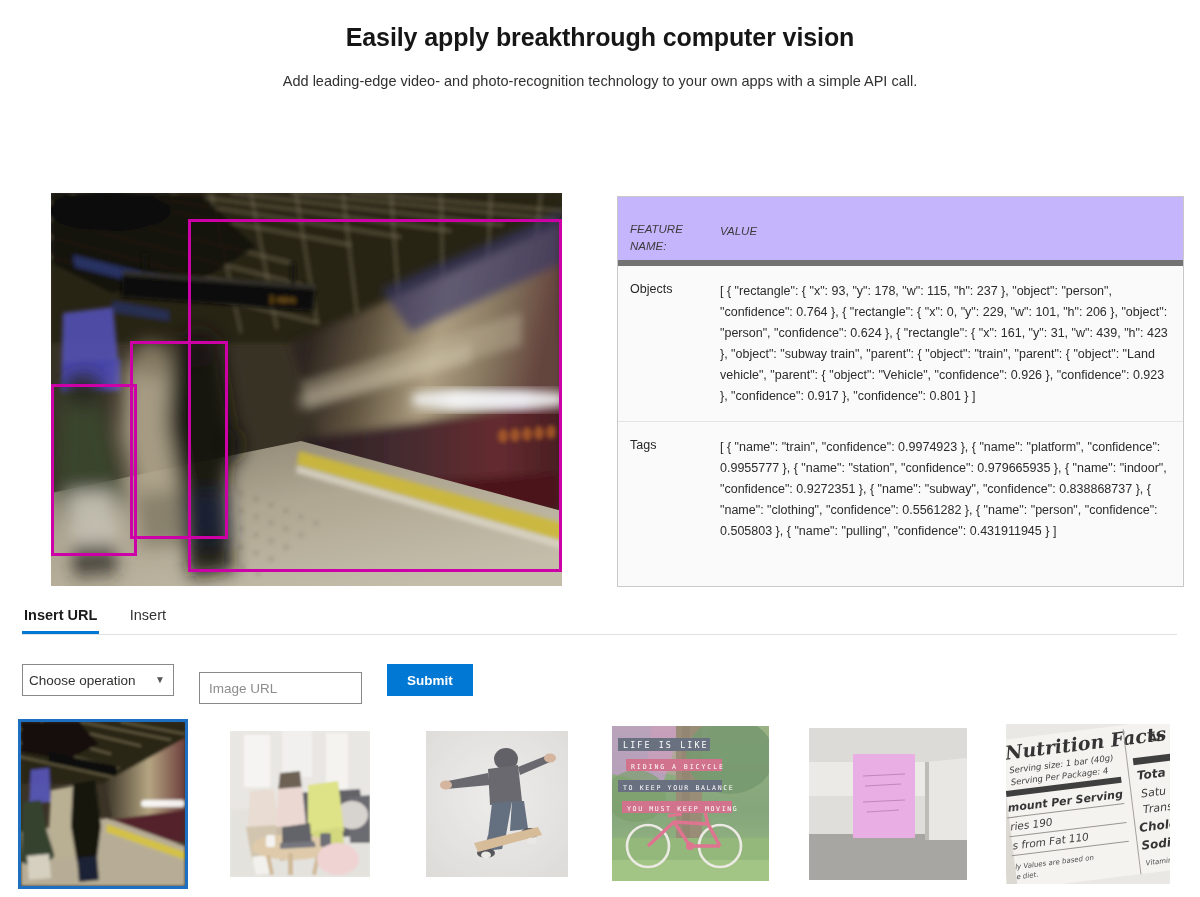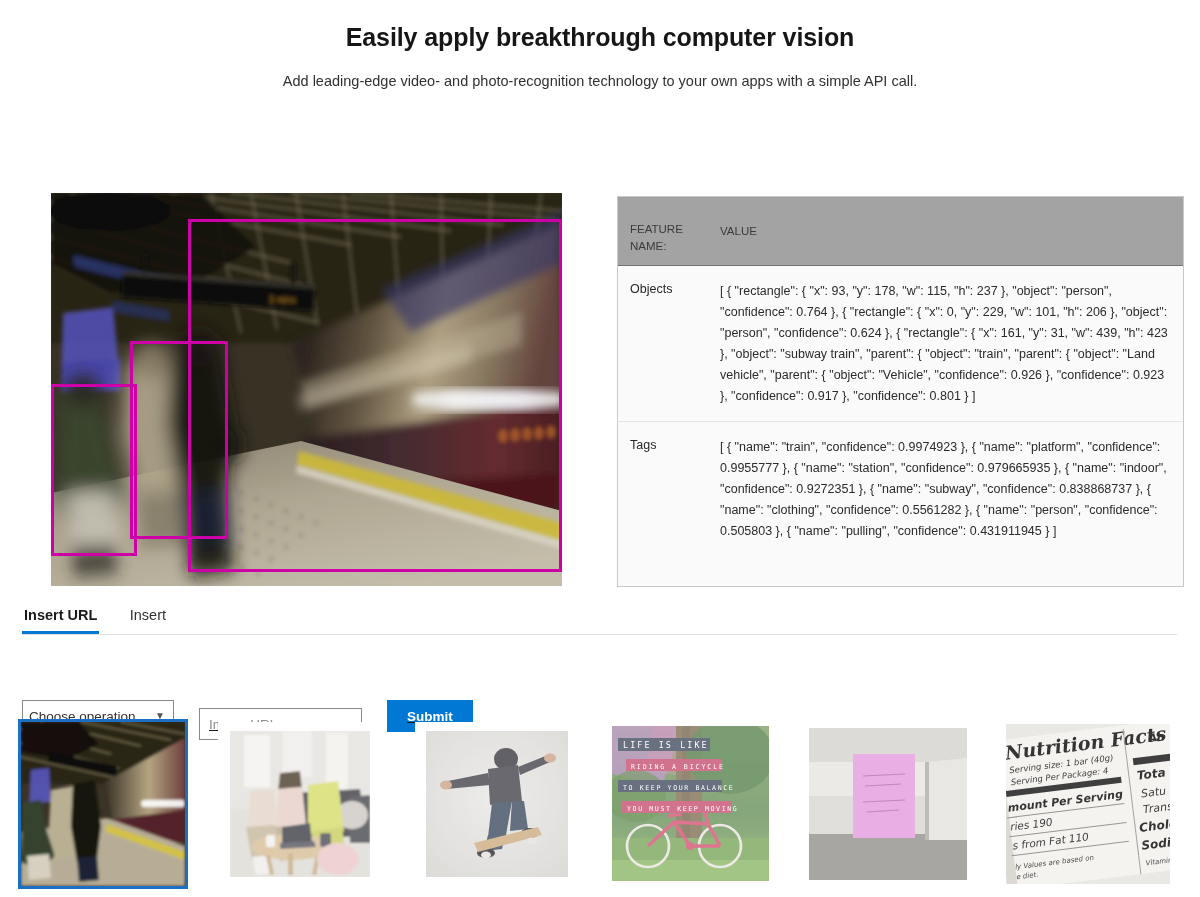--- a/index.html
+++ b/index.html
@@ -89,23 +89,24 @@
     left: 617px;
     top: 196px;
     width: 567px;
     height: 391px;
     border: 1px solid #c8c8c8;
     background: #fafafa;
     overflow: hidden;
   }
   .rt-row { display: flex; }
   .rt-row.header {
-    background: #a3a3a3;
-    border-bottom: 1px solid #737373;
+    background: #c4b5fd;
+    border-bottom: 6px solid #737373;
     height: 69px;
+    font-style: italic;
   }
   .rt-row.body {
     border-bottom: 1px solid #e4e4e4;
     background: #fafafa;
   }
   .rt-row.body:last-child { border-bottom: none; }
   .rt-name {
     width: 102px;
     flex: 0 0 102px;
     padding: 15px 0 14px 12px;
@@ -151,24 +152,23 @@
   .tab.active {
     font-weight: 700;
     color: #1b1b1b;
     border-bottom-color: #0078d4;
   }
 
   
   .formrow {
     position: absolute;
     left: 22px;
-    top: 692px;
+    top: 656px;
     display: flex;
     align-items: center;
-    text-decoration: underline;
   }
   .op-select {
     width: 152px;
     height: 32px;
     border: 1px solid #8a8886;
     background: #ffffff;
     font-family: "Liberation Sans", sans-serif;
     font-size: 13.5px;
     color: #323130;
     padding: 0 6px;

